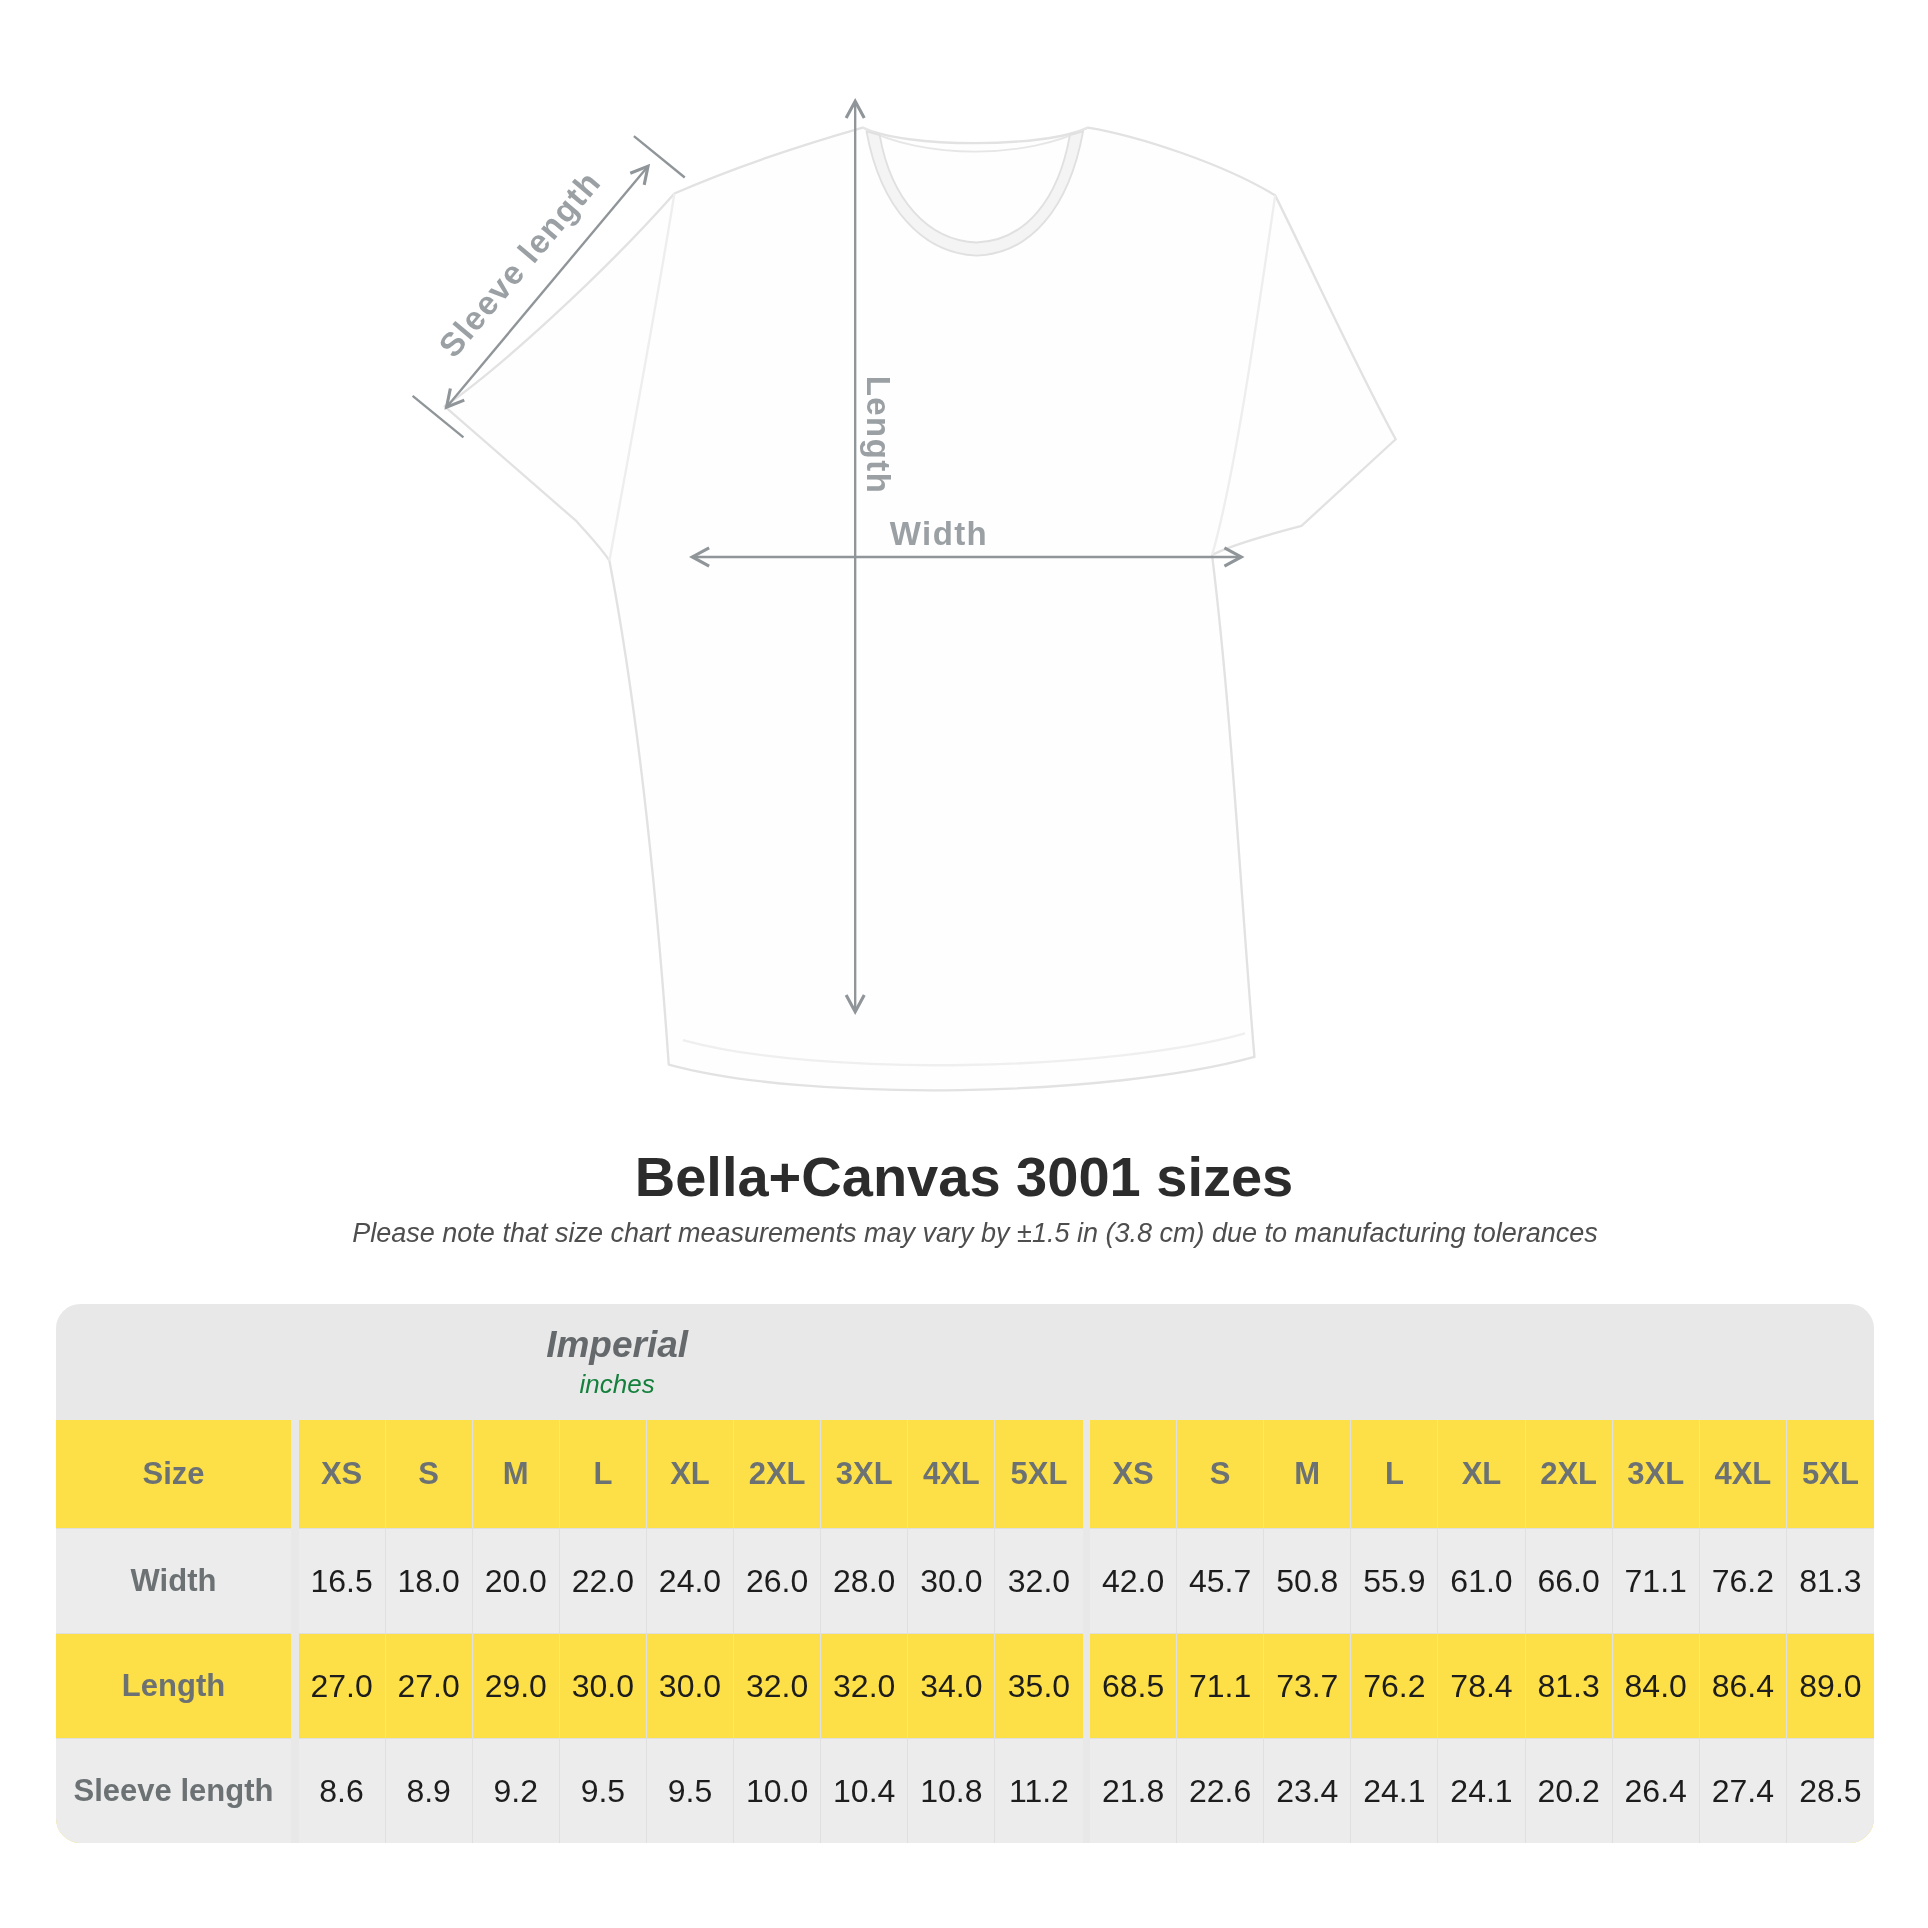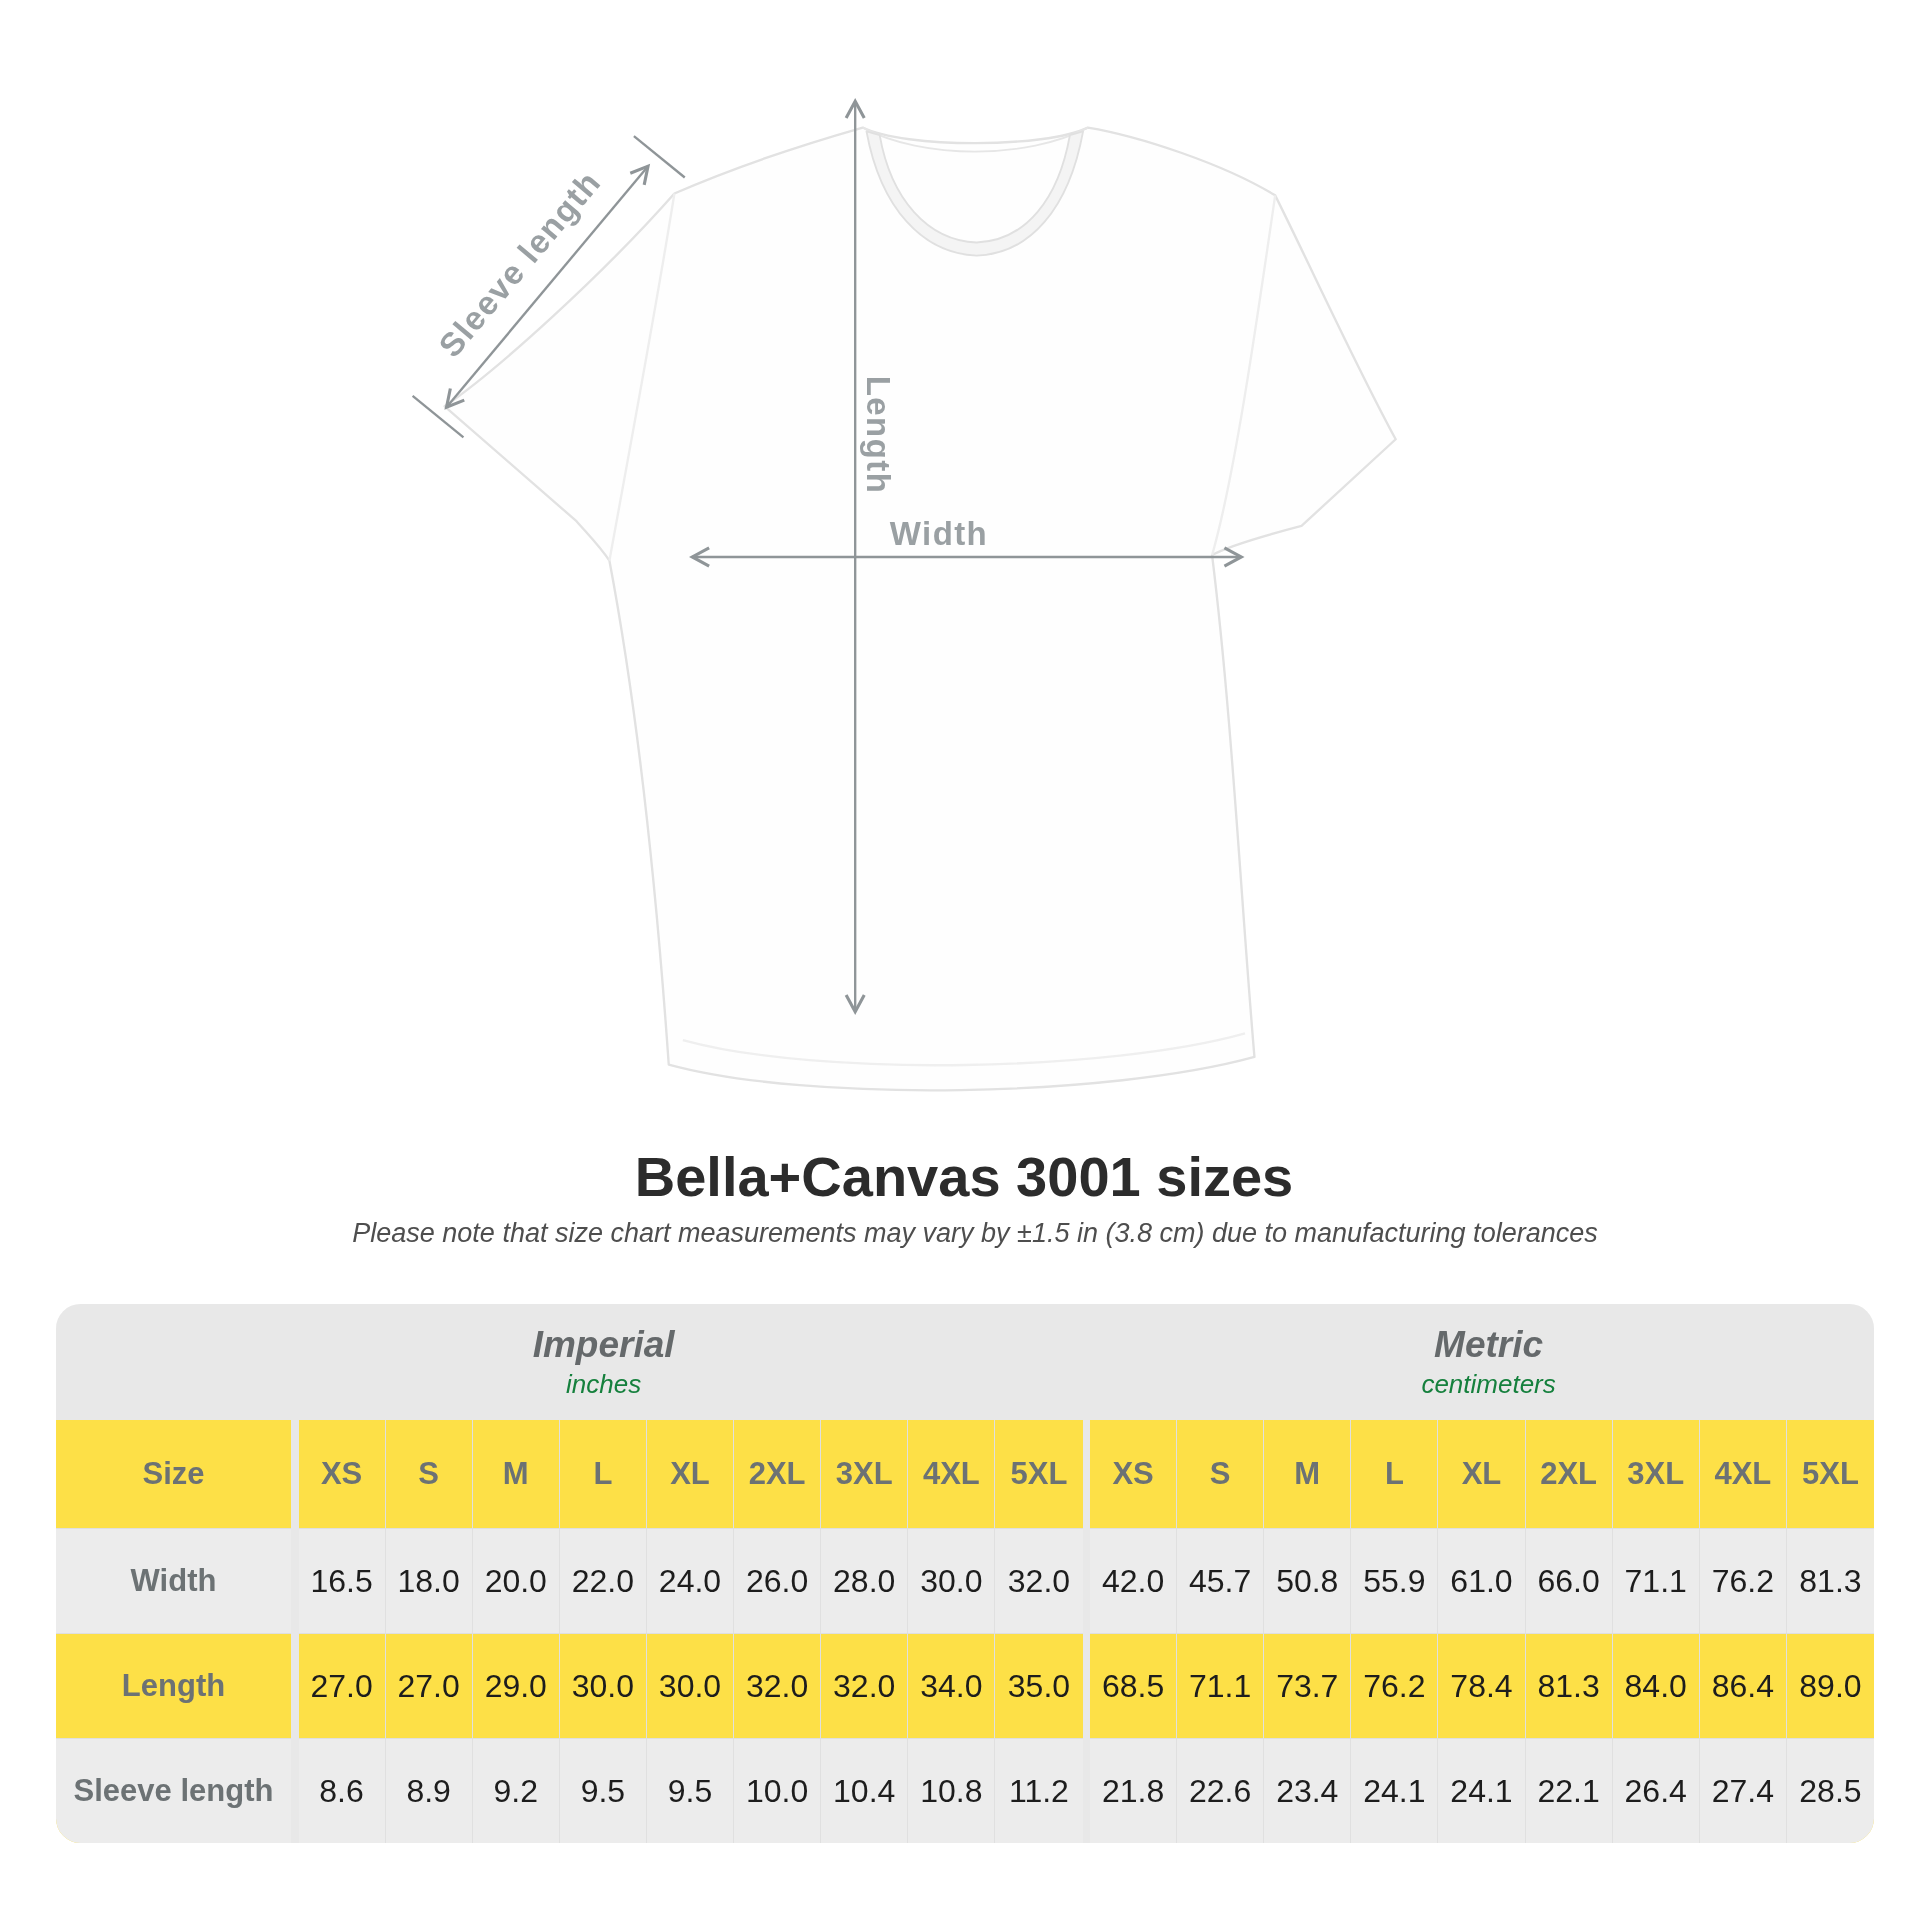--- a/index.html
+++ b/index.html
@@ -101,24 +101,20 @@
 
   <div class="title">Bella+Canvas 3001 sizes</div>
   <div class="note">Please note that size chart measurements may vary by ±1.5 in (3.8 cm) due to manufacturing tolerances</div>
 
   <div class="size-table">
     <div class="band">
       <div class="band-group imperial">
         <div class="band-label">Imperial</div>
         <div class="band-sub">inches</div>
       </div>
-      <div class="band-group metric">
-        <div class="band-label">Metric</div>
-        <div class="band-sub">centimeters</div>
-      </div>
     </div>
     <div class="grid">
         <div class="cell label-cell">Size</div>
         <div class="cell vdiv"></div>
         <div class="cell size-cell bR">XS</div>
         <div class="cell size-cell bR">S</div>
         <div class="cell size-cell bR">M</div>
         <div class="cell size-cell bR">L</div>
         <div class="cell size-cell bR">XL</div>
         <div class="cell size-cell bR">2XL</div>
@@ -187,21 +183,21 @@
         <div class="cell val bT alt bR">10.0</div>
         <div class="cell val bT alt bR">10.4</div>
         <div class="cell val bT alt bR">10.8</div>
         <div class="cell val bT alt">11.2</div>
         <div class="cell vdiv"></div>
         <div class="cell val bT alt bR">21.8</div>
         <div class="cell val bT alt bR">22.6</div>
         <div class="cell val bT alt bR">23.4</div>
         <div class="cell val bT alt bR">24.1</div>
         <div class="cell val bT alt bR">24.1</div>
-        <div class="cell val bT alt bR">22.1</div>
+        <div class="cell val bT alt bR">20.2</div>
         <div class="cell val bT alt bR">26.4</div>
         <div class="cell val bT alt bR">27.4</div>
         <div class="cell val bT alt">28.5</div>
       </div>
   </div>
 
 </div>
 
 
 </body></html>

